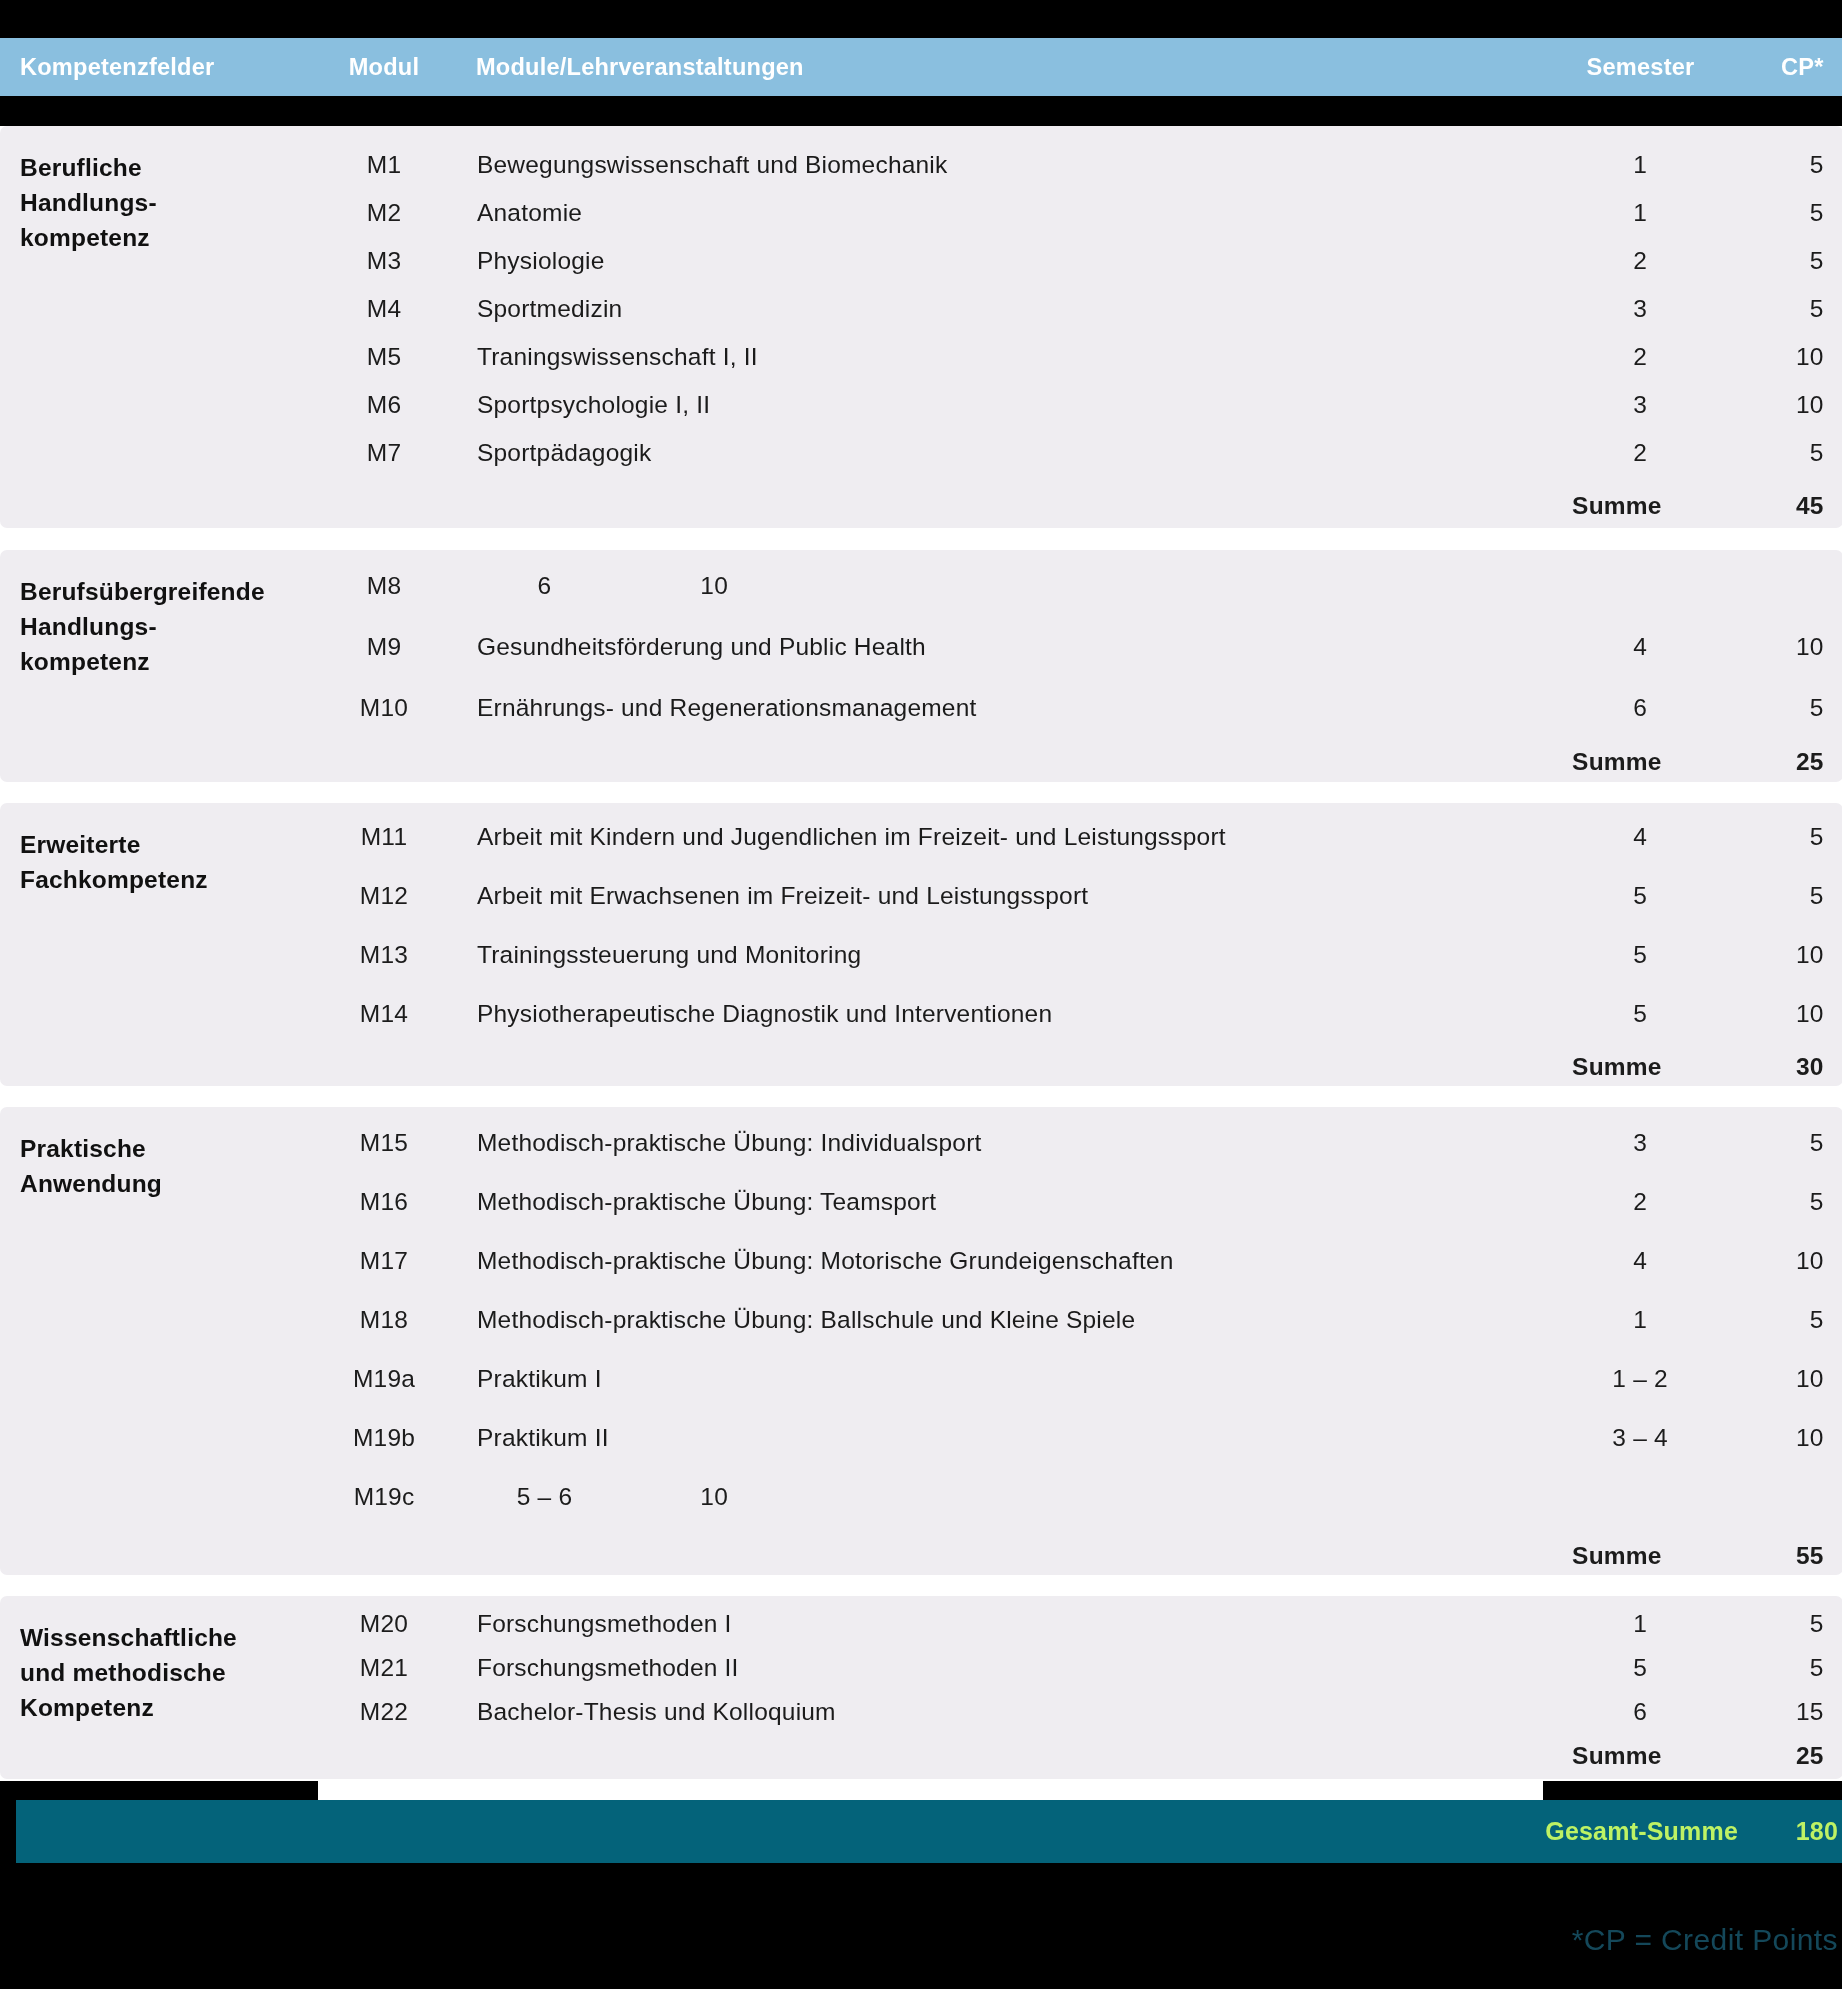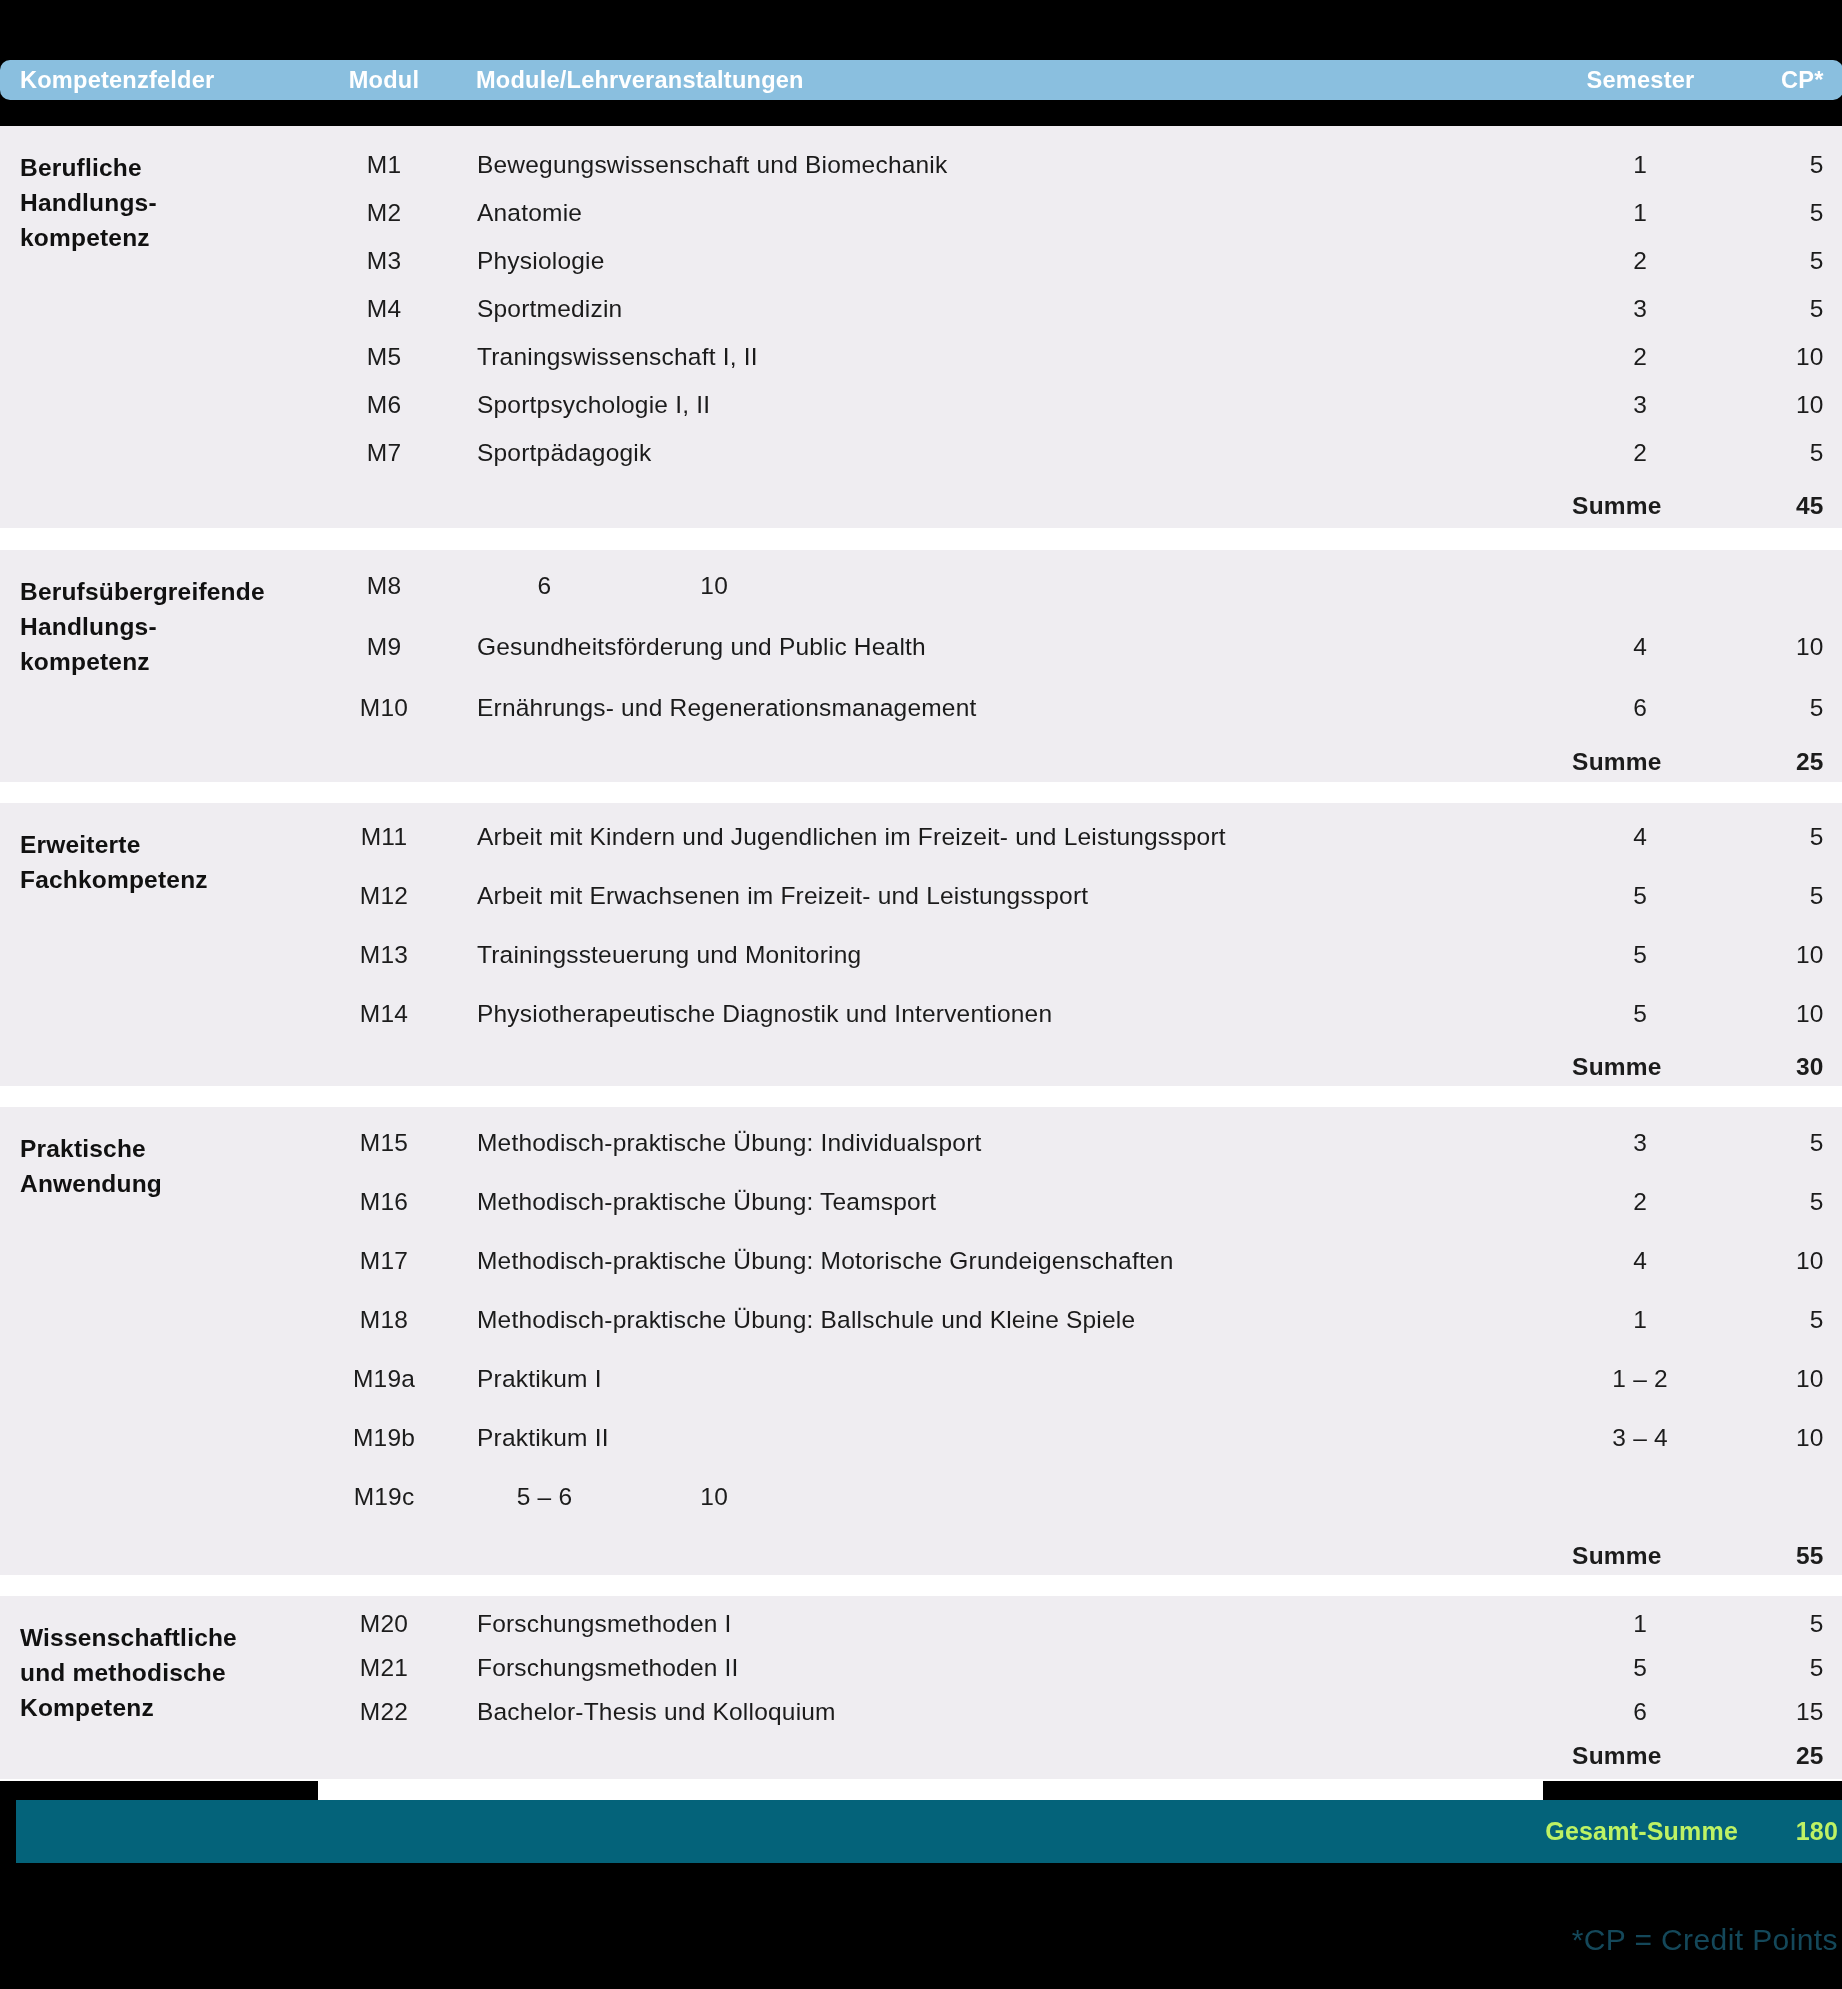--- a/index.html
+++ b/index.html
@@ -11,33 +11,33 @@
     --text:#1C1C1C;
   }
   html,body{margin:0;padding:0;background:#222;}
   .page{
     position:relative;width:1843px;height:1989px;
     background:var(--page-bg);overflow:hidden;
     font-family:"Liberation Sans","DejaVu Sans",sans-serif;
     color:var(--text);font-size:24.5px;letter-spacing:0.2px;
   }
   
-  .header{position:absolute;top:60px;left:0;width:100%;height:40px;background:var(--header-bg);border-radius:10px;}
+  .header{position:absolute;top:38px;left:0;width:100%;height:58px;background:var(--header-bg);}
   .header span{position:absolute;top:50%;transform:translateY(-50%);color:#FFFFFF;font-weight:600;font-size:23.6px;}
   .h-komp{left:20px;}
   .h-code{left:329px;width:110px;text-align:center;}
   .h-name{left:476px;}
   .h-sem{left:1535px;width:211px;text-align:center;}
   .h-cp{right:19.4px;text-align:right;}
   
   .divider{position:absolute;top:110px;left:0;width:100%;height:16px;background:#000;}
   .content-bg{position:absolute;top:126px;left:0;width:100%;height:1655px;background:#FFFFFF;}
   .substrip{position:absolute;top:1781px;left:318px;width:1225px;height:19.4px;background:#FFFFFF;}
   
-  .section{position:absolute;left:0;width:1843px;background:var(--section-bg);}
+  .section{position:absolute;left:0;width:1843px;background:var(--section-bg);border-radius:7px;}
   .s0{top:126px;height:402px;}
   .s1{top:550px;height:232px;}
   .s2{top:803px;height:283px;}
   .s3{top:1107px;height:468px;}
   .s4{top:1596px;height:183px;}
   .fieldlabel{position:absolute;left:20px;top:23.6px;font-weight:700;font-size:24.5px;line-height:35px;color:#111;}
   .rows{position:absolute;top:0;left:0;right:0;}
   .s0 .rows{padding-top:15px;} .s0 .mrow{height:48px;}
   .s1 .rows{padding-top:5.9px;}  .s1 .mrow{height:61px;}
   .s2 .rows{padding-top:4.2px;}  .s2 .mrow{height:59px;}

